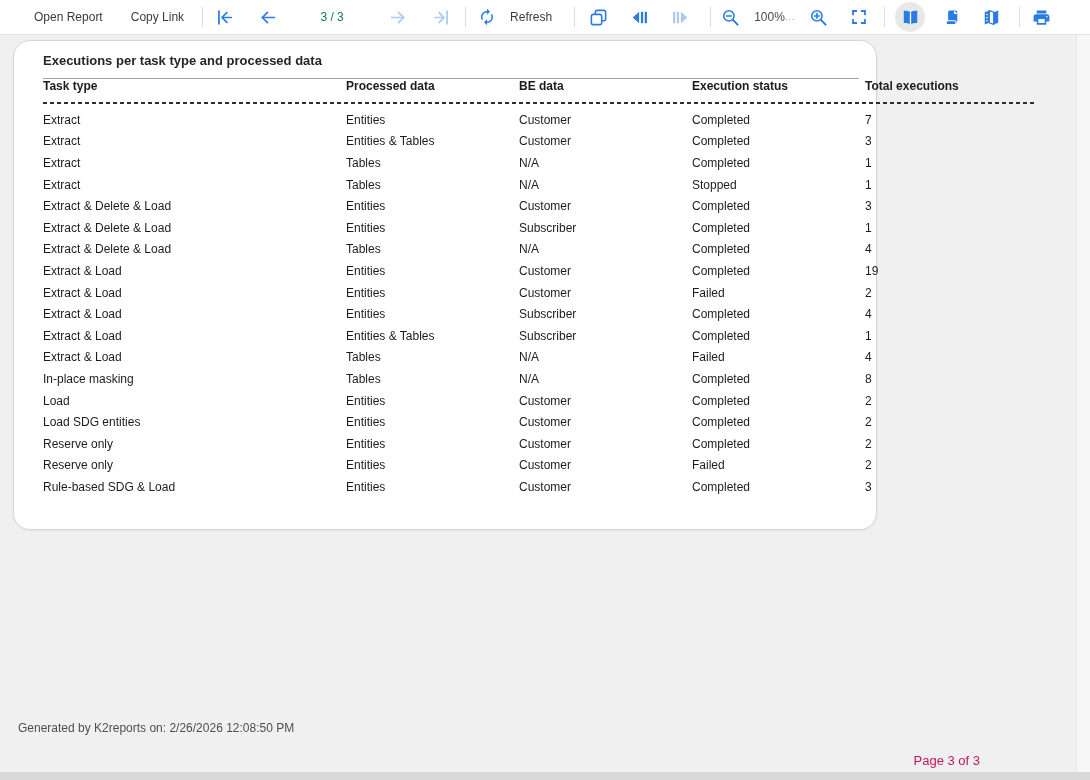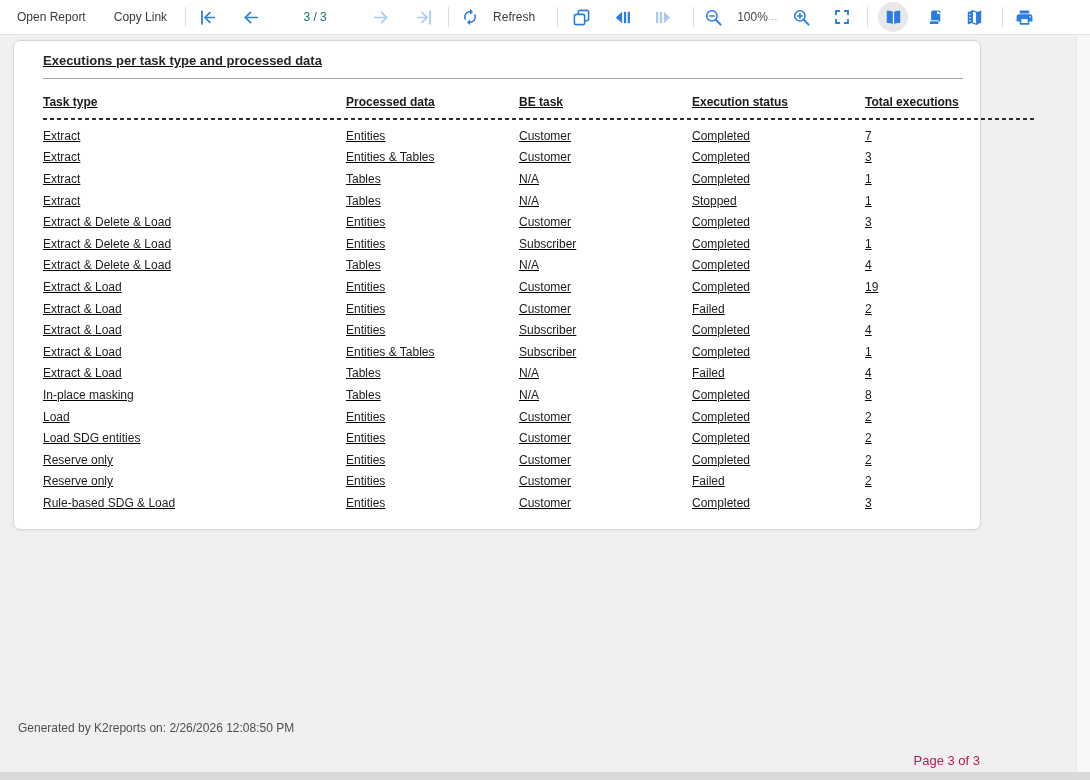--- a/index.html
+++ b/index.html
@@ -16,36 +16,36 @@
   .tb-text{font-size:12px;color:#3b3b3b;cursor:pointer}
   .sep{width:1px;height:20px;background:#dcdcdc}
   .tb-ic{display:flex;align-items:center;justify-content:center;cursor:pointer}
   .pg-ind{font-size:12px;color:#0f766e;width:42px;text-align:center}
   .zoom-box{display:flex;flex-direction:row;align-items:center;cursor:pointer}
   .zoom-box .pct{font-size:12px;color:#4a4a4a}
   .zoom-box .dots{font-size:9px;line-height:4px;color:#9a9a9a;letter-spacing:1px}
   .mode-active{width:30px;height:30px;border-radius:50%;background:#e8e8e8;
     display:flex;align-items:center;justify-content:center}
   
-  .m17{margin-left:17px}.m28{margin-left:28px}.m24{margin-left:24px}.m22{margin-left:22px}
+  .m17{margin-left:34px}.m28{margin-left:28px}.m24{margin-left:24px}.m22{margin-left:22px}
   .m20{margin-left:20px}.m18{margin-left:18px}.m16{margin-left:16px}.m14{margin-left:14px}
   .m12{margin-left:12px}.m10{margin-left:10px}.m36{margin-left:36px}.m40{margin-left:34px}
 
   
   .card{
-    position:absolute;left:13px;top:40px;width:968px;height:490px;
-    background:#ffffff;border:1px solid #d6d6d6;border-radius:7px;
-    box-shadow:0 1px 3px rgba(0,0,0,.05);box-sizing:border-box;text-decoration:underline;
+    position:absolute;left:13px;top:40px;width:864px;height:490px;
+    background:#ffffff;border:1px solid #d6d6d6;border-radius:17px;
+    box-shadow:0 1px 3px rgba(0,0,0,.05);box-sizing:border-box;
   }
   .card-inner{padding:12px 17px 0 29px}
   .report-title{
     font-size:13px;font-weight:bold;color:#262626;
     padding-bottom:10px;border-bottom:1px solid #a3a3a3;
   }
-  .rtable{margin-top:16px;width:991px;font-size:12px;color:#1c1c1c}
+  .rtable{margin-top:0;width:991px;font-size:12px;color:#1c1c1c}
   .thead{display:grid;grid-template-columns:303px 173px 173px 173px 1fr;font-weight:bold;padding-bottom:9px}
   .dashes{height:2px;width:991px;
     background-image:repeating-linear-gradient(90deg,#2e2e2e 0 4px,transparent 4px 7px)}
   .tbody{margin-top:5px}
   .trow{display:grid;grid-template-columns:303px 173px 173px 173px 1fr;height:21.6px;align-items:center}
   .cell{overflow:hidden;text-overflow:ellipsis}
 
   
   .footer-left{position:absolute;left:18px;top:721px;font-size:12px;color:#4f4f4f}
   .footer-right{position:absolute;right:110px;top:753px;font-size:13px;color:#be185d}
@@ -184,21 +184,21 @@
   </span>
 </div>
 
 <div class="card">
   <div class="card-inner">
     <div class="report-title">Executions per task type and processed data</div>
     <div class="rtable">
       <div class="thead">
         <div class="cell">Task type</div>
         <div class="cell">Processed data</div>
-        <div class="cell">BE task</div>
+        <div class="cell">BE data</div>
         <div class="cell">Execution status</div>
         <div class="cell">Total executions</div>
       </div>
       <div class="dashes"></div>
       <div class="tbody">
           <div class="trow">
             <div class="cell">Extract</div>
             <div class="cell">Entities</div>
             <div class="cell">Customer</div>
             <div class="cell">Completed</div>

